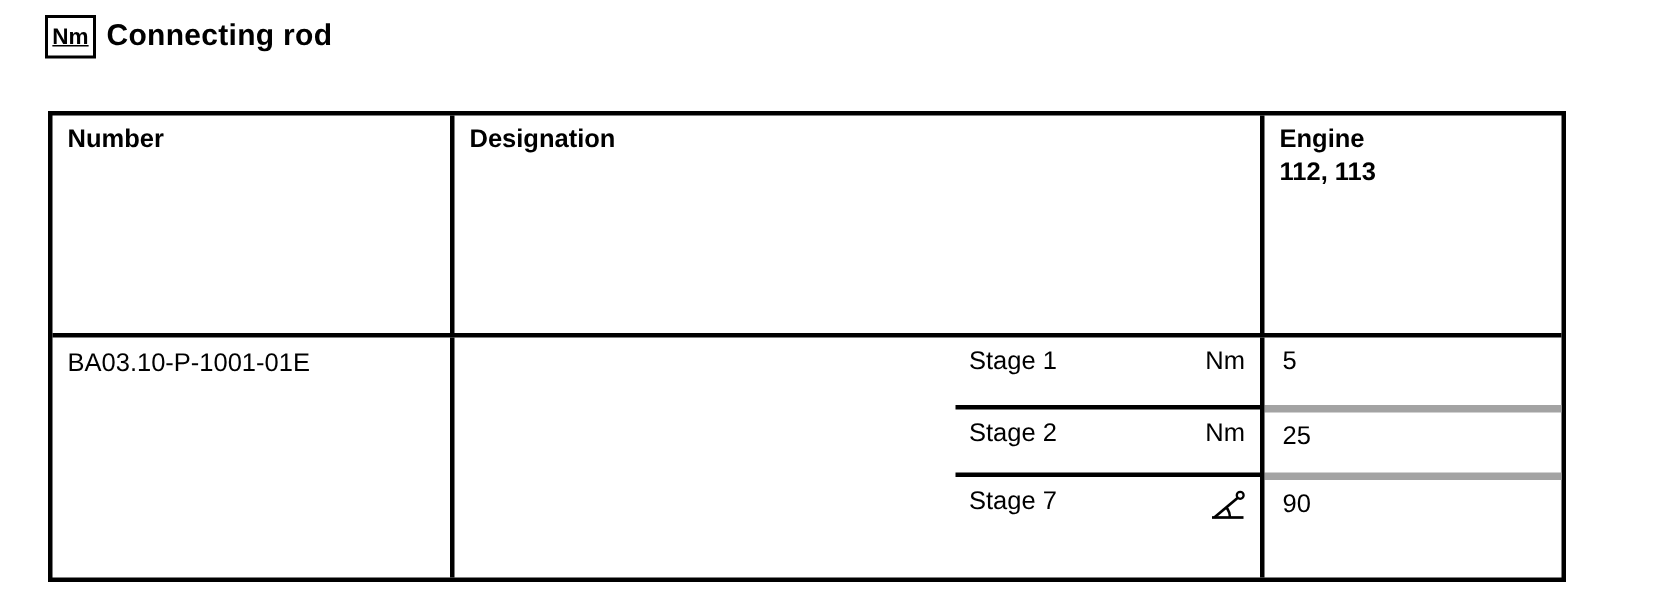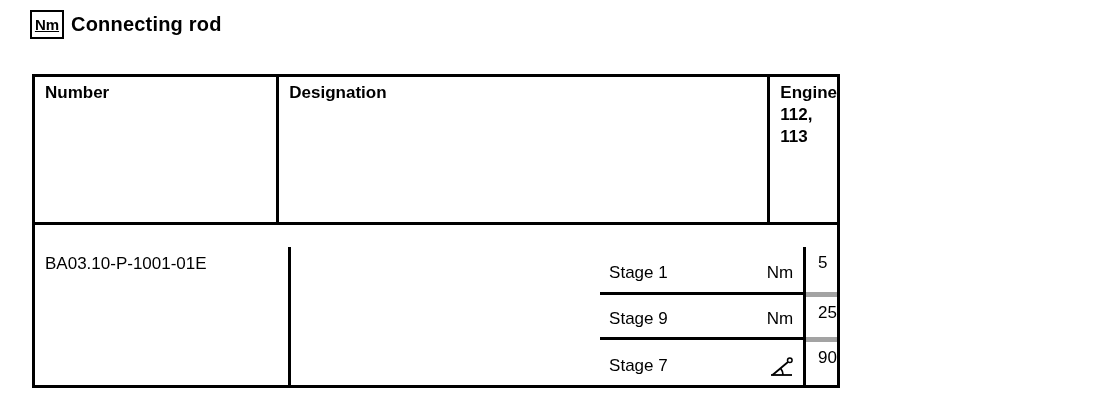--- a/index.html
+++ b/index.html
@@ -26,34 +26,33 @@
     line-height: 1;
   }
   .page-title {
     font-size: 20px; font-weight: bold;
     letter-spacing: 0.2px;
   }
 
   
   .spec-table {
     position: absolute; left: 32px; top: 74px;
-    width: 808px; height: 314px;
+    width: 1012px; height: 314px;
     border: 3px solid #000;
     display: flex; flex-direction: column;
     font-size: 17px;
   }
   .header-row {
     display: flex;
     height: 148px;
     border-bottom: 3px solid #000;
   }
   .body-row {
     display: flex;
     flex: 1;
-    margin-top: 22px;
   }
   .col-number      { width: 268px; border-right: 3px solid #000; }
   .col-designation { width: 540px; border-right: 3px solid #000; position: relative; }
   .col-engine      { flex: 1; }
 
   .hcell { padding: 5px 0 0 10px; font-weight: bold; line-height: 22px; }
 
   .num-cell  { padding: 7px 0 0 10px; }
   .desig-text {
     position: absolute; left: 10px; top: 7px;
@@ -61,21 +60,21 @@
   }
 
   
   .stage-col {
     position: absolute; right: 0; top: 0; bottom: 0;
     width: 203px;
     display: flex; flex-direction: column;
   }
   .stage-row {
     height: 45px;
-    display: flex; justify-content: space-between; align-items: center;
+    display: flex; justify-content: space-between; align-items: flex-start;
     padding: 6px 10px 0 9px;
   }
   .stage-row.sep { border-top: 3px solid #000; }
   .stage-row.last { flex: 1; }
 
   
   .value-col { display: flex; flex-direction: column; height: 100%; }
   .value-row {
     height: 45px;
     padding: 6px 0 0 12px;
@@ -109,21 +108,21 @@
     <div class="col-number num-cell">BA03.10-P-1001-01E</div>
 
     <div class="col-designation">
 
       <div class="stage-col">
         <div class="stage-row">
           <span>Stage 1</span>
           <span>Nm</span>
         </div>
         <div class="stage-row sep">
-          <span>Stage 9</span>
+          <span>Stage 2</span>
           <span>Nm</span>
         </div>
         <div class="stage-row sep last">
           <span>Stage 7</span>
           <span>
             <svg class="angle-icon-svg" width="24" height="22" viewBox="0 0 24 22" fill="none" stroke="#000" stroke-width="1.8">
               <line x1="2" y1="19" x2="23" y2="19"></line>
               <line x1="3.5" y1="19" x2="19" y2="6"></line>
               <circle cx="20.8" cy="4.2" r="2.3" stroke-width="1.5"></circle>
               <path d="M14,19 A10.5,10.5 0 0 0 11.55,12.25"></path>

